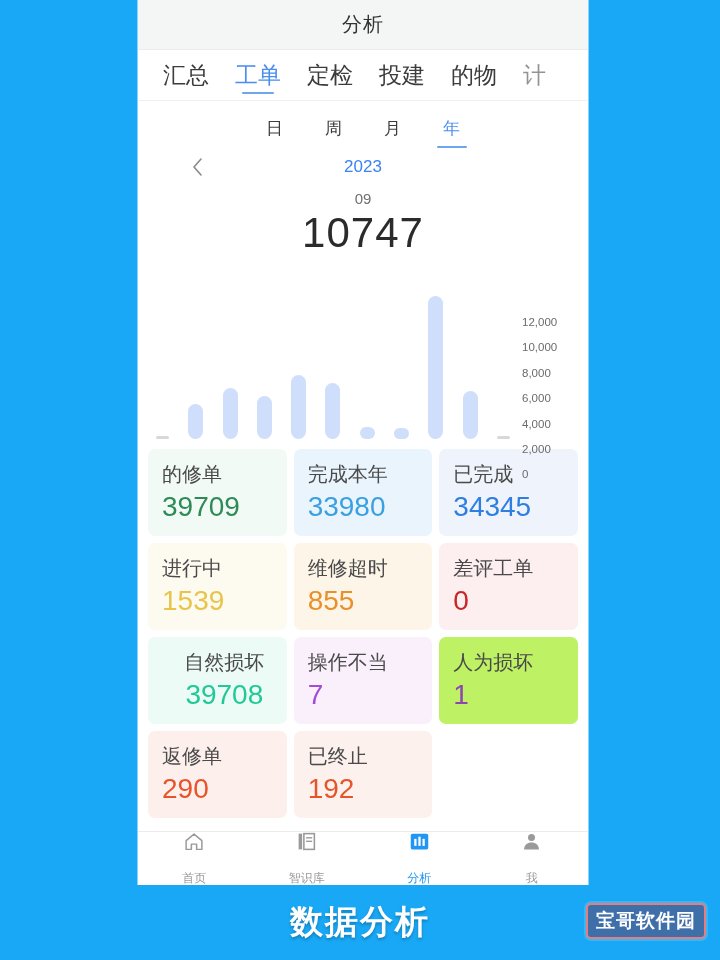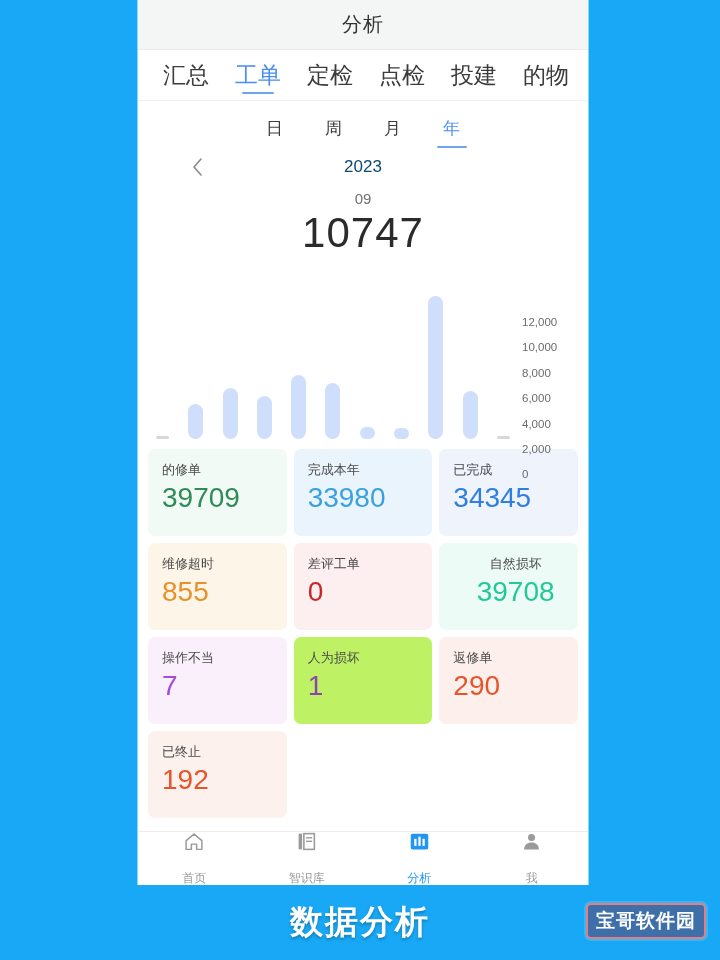--- a/index.html
+++ b/index.html
@@ -63,21 +63,21 @@
     bottom:0;width:30px;height:2px;background:#6ea4f0;border-radius:2px;
   }
 
   
   .daterow{position:relative;height:26px;display:flex;align-items:center;justify-content:center;}
   .nav-prev{
     position:absolute;left:48px;top:50%;transform:translateY(-50%);
     width:22px;height:22px;display:flex;align-items:center;justify-content:center;
   }
   .nav-prev svg{display:block;}
-  .year{font-size:17px;color:#0c4a6e;}
+  .year{font-size:17px;color:#3b82f6;}
   .month{font-size:15px;color:#6f6f6f;text-align:center;margin-top:10px;}
   .bignum{
     font-size:42px;color:#2b2b2b;text-align:center;
     margin-top:2px;letter-spacing:1px;font-weight:400;
   }
 
   
   .chartwrap{
     position:relative;height:170px;margin:12px 0 4px 0;
     padding:0 10px 0 16px;display:flex;
@@ -101,21 +101,21 @@
 
   
   .grid{
     display:grid;grid-template-columns:repeat(3,1fr);
     gap:7px;padding:6px 10px 10px 10px;
   }
   .card{
     height:87px;border-radius:7px;padding:12px 0 0 14px;box-sizing:border-box;
   }
   .card.empty{background:transparent;}
-  .card-label{font-size:13px;color:#4a4a4a;margin-bottom:4px;}
+  .card-label{font-size:20px;color:#4a4a4a;margin-bottom:4px;}
   .card-value{font-size:28px;line-height:1.1;font-weight:400;}
 
   
   .tabbar{
     height:53px;min-height:53px;background:#fff;border-top:1px solid #ececec;
     display:flex;align-items:center;
   }
   .navitem{
     flex:1;display:flex;flex-direction:column;align-items:center;justify-content:center;gap:17px;
   }
@@ -156,23 +156,20 @@
 
       <div class="tabstrip" id="tabstrip">
           <div class="tab">
             <span>汇总</span>
           </div>
           <div class="tab active">
             <span>工单</span>
           </div>
           <div class="tab">
             <span>定检</span>
-          </div>
-          <div class="tab">
-            <span>点检</span>
           </div>
           <div class="tab">
             <span>投建</span>
           </div>
           <div class="tab">
             <span>的物</span>
           </div>
           <div class="tab clipped">
             <span>计</span>
           </div>
@@ -229,20 +226,24 @@
               <div class="card-value" style="color: rgb(46, 139, 87);">39709</div>
             </div>
             <div class="card" style="background: rgb(234, 244, 253);">
               <div class="card-label">完成本年</div>
               <div class="card-value" style="color: rgb(58, 160, 224);">33980</div>
             </div>
             <div class="card" style="background: rgb(238, 243, 252);">
               <div class="card-label">已完成</div>
               <div class="card-value" style="color: rgb(47, 127, 224);">34345</div>
             </div>
+            <div class="card" style="background: rgb(253, 250, 240);">
+              <div class="card-label">进行中</div>
+              <div class="card-value" style="color: rgb(232, 196, 74);">1539</div>
+            </div>
             <div class="card" style="background: rgb(253, 245, 232);">
               <div class="card-label">维修超时</div>
               <div class="card-value" style="color: rgb(232, 144, 42);">855</div>
             </div>
             <div class="card" style="background: rgb(253, 238, 240);">
               <div class="card-label">差评工单</div>
               <div class="card-value" style="color: rgb(198, 40, 40);">0</div>
             </div>
             <div class="card" style="background: rgb(237, 251, 246); text-align: center;">
               <div class="card-label">自然损坏</div>

